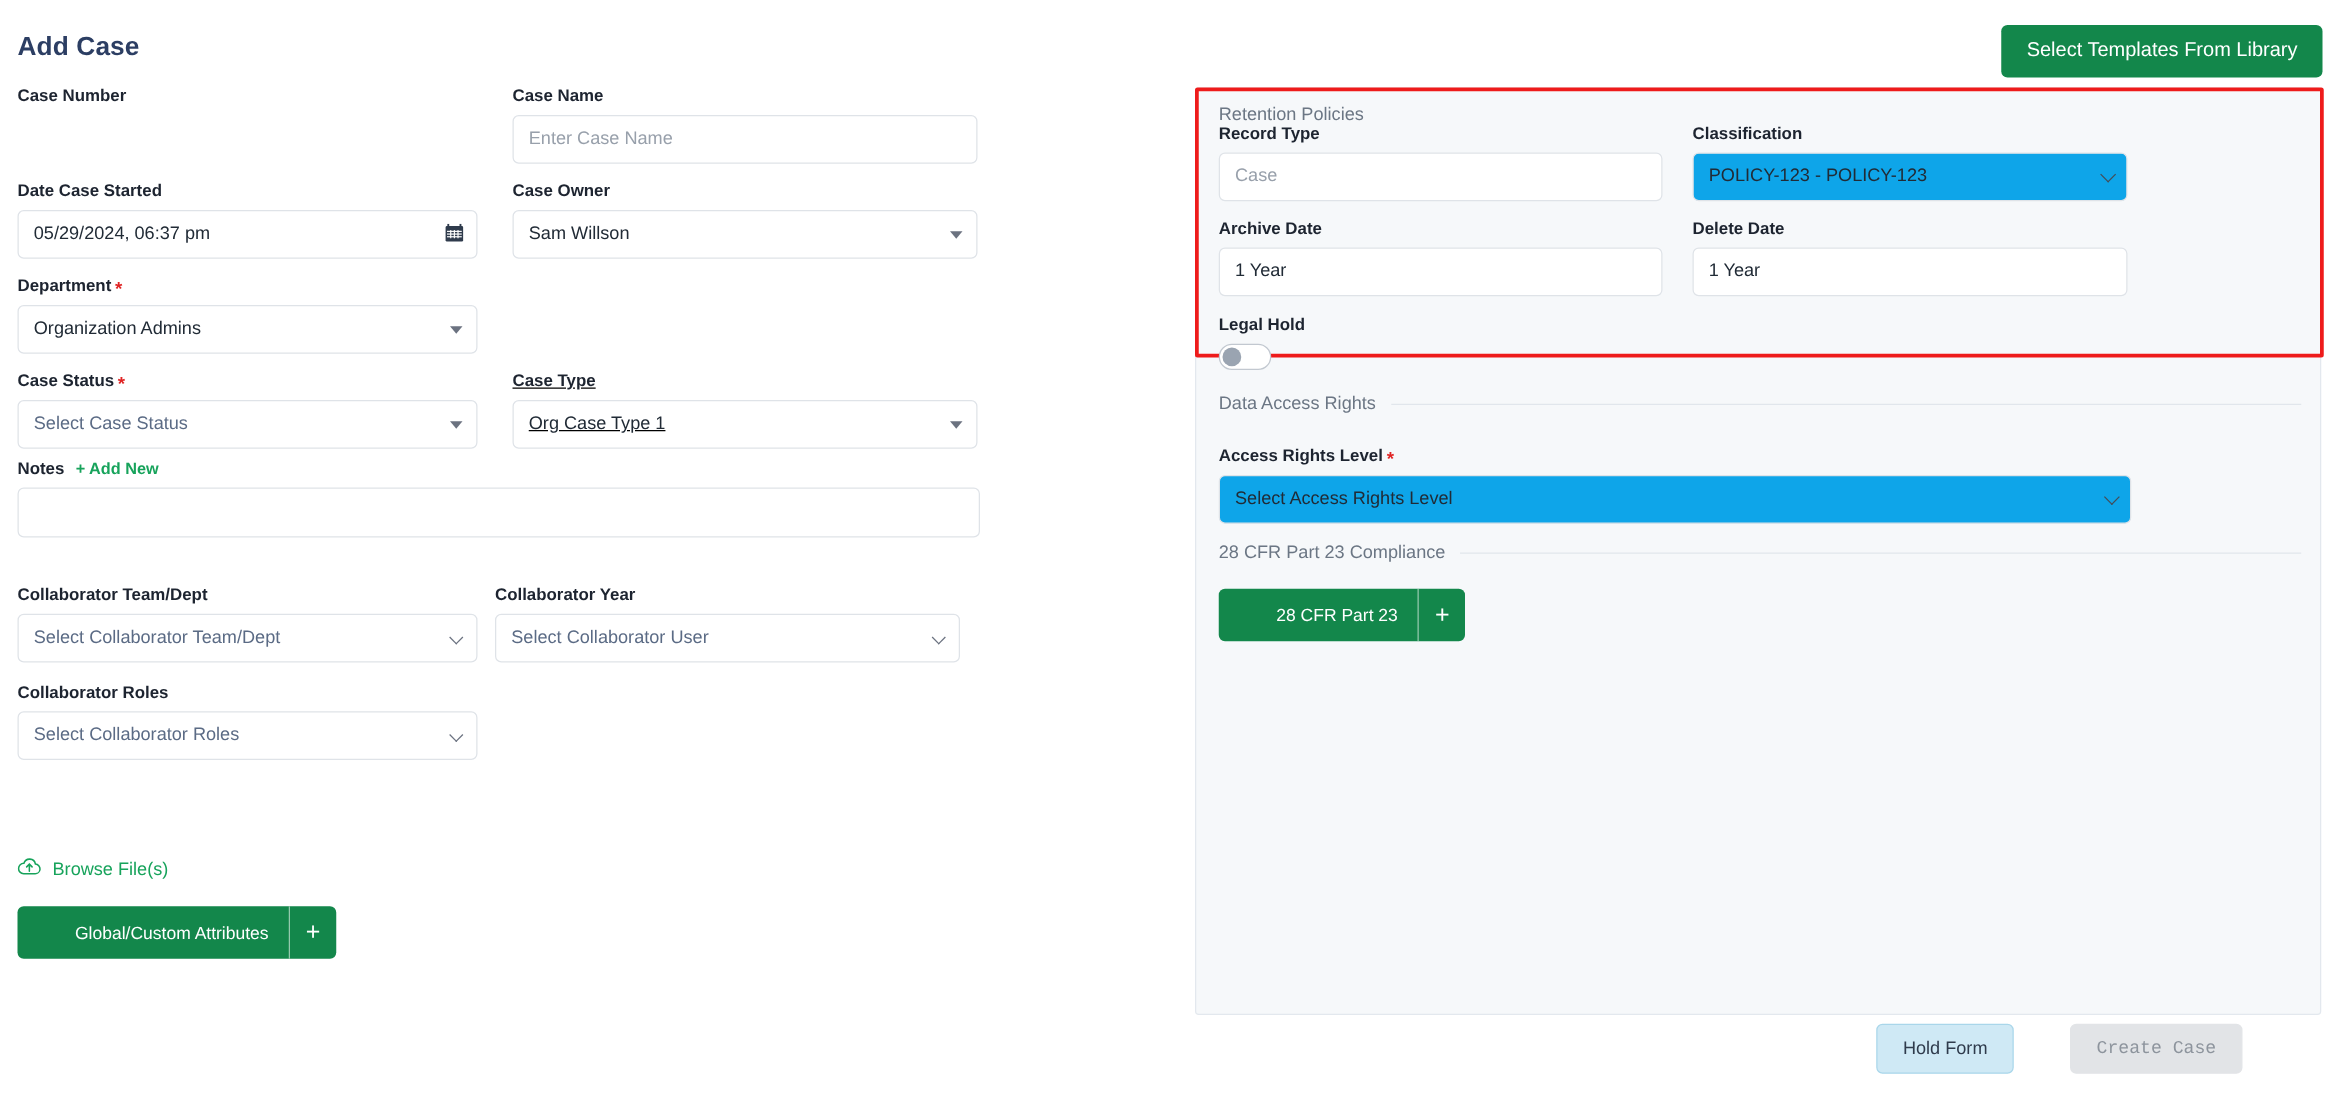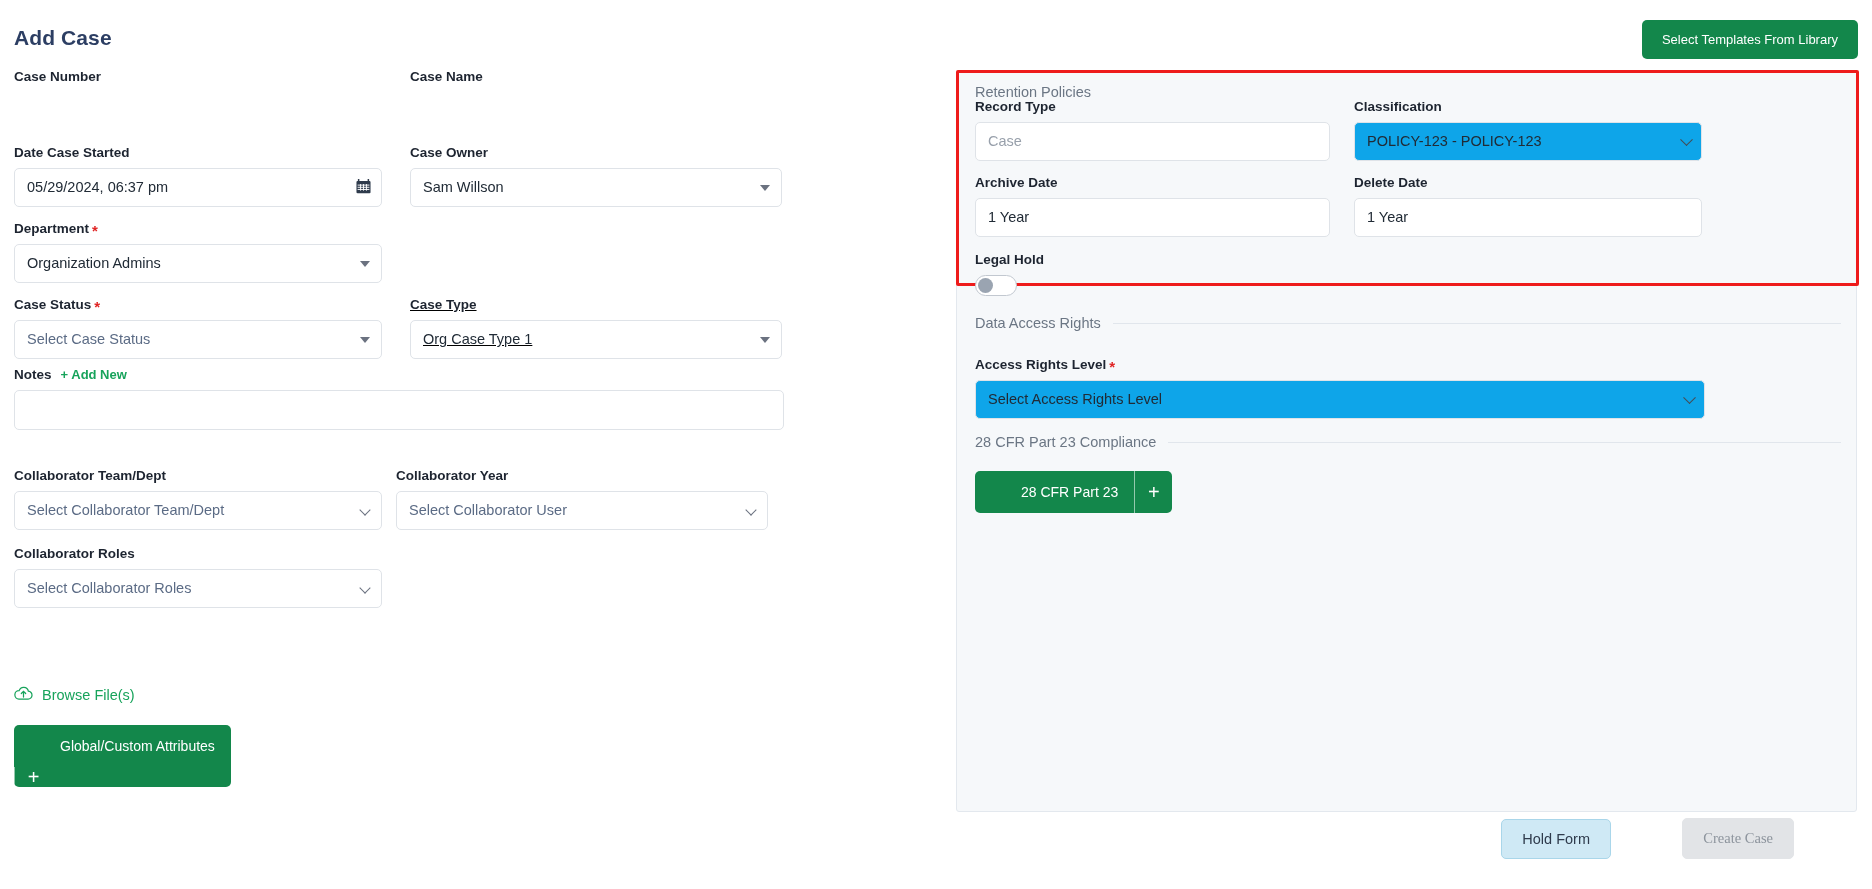--- a/index.html
+++ b/index.html
@@ -26,21 +26,21 @@
     letter-spacing: .1px;
   }
   .btn-templates {
     position: absolute;
     right: 14px; top: 20px;
     background: #13874b;
     color: #ffffff;
     border: none;
     border-radius: 5px;
     padding: 12px 20px;
-    font-size: 13px;
+    font-size: 16px;
     font-family: "Liberation Sans", sans-serif;
     cursor: pointer;
     white-space: nowrap;
   }
 
   
   .left-pane {
     position: absolute;
     left: 0; top: 70px;
     width: 955px;
@@ -164,21 +164,21 @@
     display: flex; align-items: center; margin-left: 30px;
   }
   .split-btn .plus {
     color: #fff;
     font-size: 20px;
     width: 38px;
     display: flex; align-items: center; justify-content: center;
     border-left: 1px solid rgba(255,255,255,.55);
     line-height: 1;
   }
-  #btn-global { left: 14px; top: 655px; flex-direction: column; }
+  #btn-global { left: 14px; top: 655px; }
 
   
   .right-pane {
     position: absolute;
     left: 956px; top: 70px;
     width: 901px; height: 742px;
     background: #f6f8fa;
     border: 1px solid #e3e8ee;
     border-radius: 3px;
   }
@@ -267,41 +267,44 @@
     cursor: pointer;
   }
   .btn-create {
     position: absolute;
     right: 78px; bottom: 30px;
     background: #e2e4e7;
     border: 1px solid #e2e4e7;
     border-radius: 5px;
     color: #8d949d;
     font-size: 14.5px;
-    font-family: Liberation Serif, serif;
+    font-family: Liberation Mono, monospace;
     padding: 11px 20px;
     cursor: default;
   }
 </style>
 </head>
 <body>
 
 <div class="page">
 
   <div class="page-title">Add Case</div>
   <button class="btn-templates">Select Templates From Library</button>
 
   <div class="left-pane">
 
     <div class="row" id="f-casenumber">
       <span class="field-label">Case Number</span>
     </div>
 
     <div class="row" id="f-casename">
       <span class="field-label">Case Name</span>
+      <div class="ctrl">
+        <span class="ph">Enter Case Name</span>
+      </div>
     </div>
 
     <div class="row" id="f-datestarted">
       <span class="field-label">Date Case Started</span>
       <div class="ctrl">
         <span class="val">05/29/2024, 06:37 pm</span>
         <span class="cal-ico">
           <svg width="15" height="15" viewBox="0 0 16 16" fill="#2f3b4c">
             <rect x="0.5" y="2" width="15" height="13.2" rx="1.2"></rect>
             <rect x="2" y="0" width="1.6" height="3" fill="#2f3b4c"></rect>

